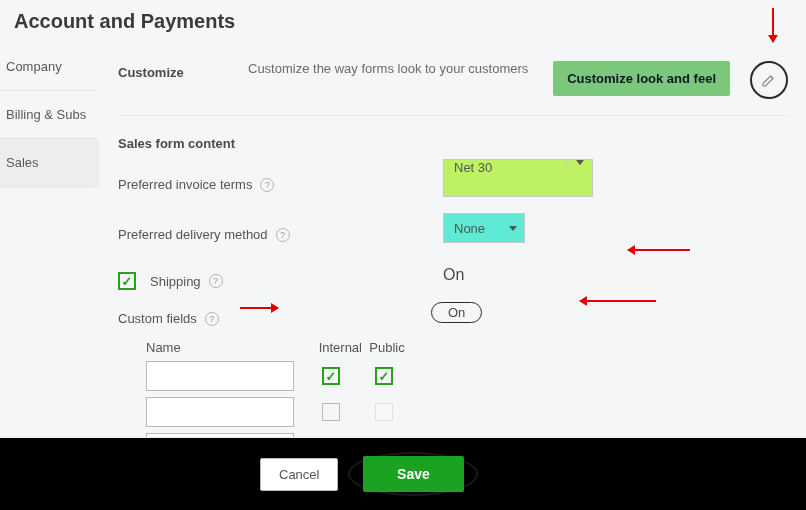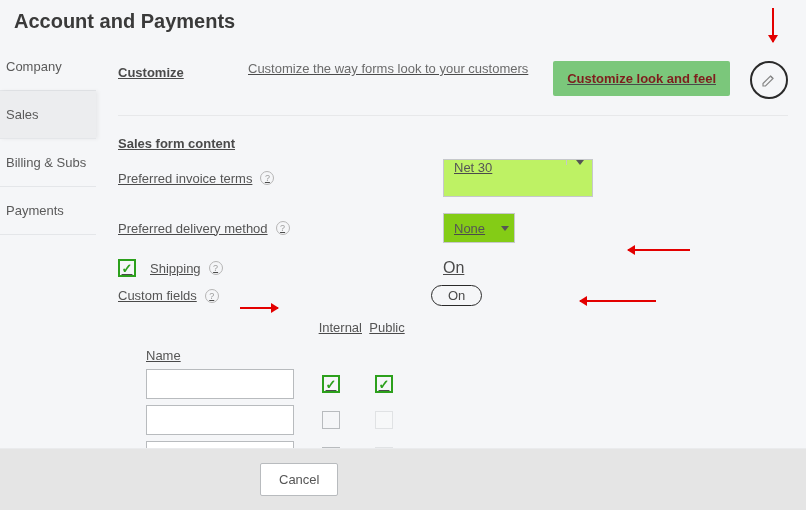--- a/index.html
+++ b/index.html
@@ -40,21 +40,20 @@
     }
     .sidebar-item.active {
       background: #ecedef;
       box-shadow: 2px 0 4px rgba(0,0,0,0.06);
     }
 
     .main {
       flex: 1;
       padding: 10px 18px 16px 22px;
       position: relative;
-      text-decoration: underline;
     }
     .section {
       display: flex;
       padding: 12px 0;
     }
     .section-label {
       width: 130px;
       font-size: 13px;
       font-weight: 600;
       color: #4a4a4a;
@@ -68,21 +67,21 @@
       align-items: flex-start;
       gap: 14px;
     }
     .desc-text {
       font-size: 13px;
       color: #6b6b6b;
       flex: 1;
     }
     .btn-green-soft {
       background: #7bc77b;
-      color: #7f1d1d;
+      color: #0f172a;
       border: none;
       padding: 10px 14px;
       font-size: 13px;
       font-weight: 600;
       cursor: pointer;
       border-radius: 2px;
     }
     .edit-circle {
       width: 38px;
       height: 38px;
@@ -106,20 +105,21 @@
       align-items: center;
       padding: 8px 0;
     }
     .form-label {
       font-size: 13px;
       color: #555;
       width: 200px;
       display: flex;
       align-items: center;
       gap: 8px;
+      margin-top: 13px;
     }
     .help-icon {
       width: 14px;
       height: 14px;
       border: 1px solid #b5b5b5;
       border-radius: 50%;
       display: inline-flex;
       align-items: center;
       justify-content: center;
       font-size: 9px;
@@ -143,23 +143,23 @@
       width: 26px;
       border-left: 1px solid #c6c8cb;
       display: flex;
       align-items: center;
       justify-content: center;
     }
     .select-narrow {
       display: flex;
       align-items: center;
       border: 1px solid #c6c8cb;
-      background: #84cc16;
+      background: #5eead4;
       height: 30px;
-      width: 72px;
+      width: 82px;
     }
     .select-narrow .sel-val {
       flex: 1;
       padding: 0 10px;
       font-size: 13px;
       color: #555;
     }
     .select-narrow .sel-caret {
       width: 22px;
       display: flex;
@@ -205,21 +205,21 @@
     .cf-table {
       margin-left: 28px;
       margin-top: 6px;
     }
     .cf-head {
       display: flex;
       font-size: 13px;
       color: #555;
       margin-bottom: 6px;
     }
-    .cf-head .col-name { width: 160px; margin-top: 28px; }
+    .cf-head .col-name { width: 160px; }
     .cf-head .col-int { width: 56px; text-align: right; }
     .cf-head .col-pub { width: 50px; text-align: center; }
     .cf-row {
       display: flex;
       align-items: center;
       margin-bottom: 6px;
     }
     .cf-row input[type=text] {
       width: 148px;
       height: 30px;
@@ -233,21 +233,21 @@
       display: flex;
       justify-content: center;
     }
     .cb-cell.pub { width: 50px; }
 
     .footer {
       position: absolute;
       left: 0;
       right: 0;
       bottom: 0;
-      background: #e5e5e5;
+      background: #000000;
       border-top: 1px solid #eaebed;
       padding: 14px 0 14px 260px;
       display: flex;
       align-items: center;
       gap: 10px;
     }
     .btn-cancel {
       background: #fff;
       border: 1px solid #b8bbbe;
       color: #555;
@@ -325,23 +325,22 @@
     }
   </style>
 </head>
 <body>
 
 <div class="page-title">Account and Payments</div>
 
 <div class="layout">
   <div class="sidebar">
     <div class="sidebar-item">Company</div>
+    <div class="sidebar-item">Billing &amp; Subs</div>
     <div class="sidebar-item active">Sales</div>
-    <div class="sidebar-item">Billing &amp; Subs</div>
-    <div class="sidebar-item">Payments</div>
   </div>
 
   <div class="main">
 
     <div class="section">
       <div class="section-label">Customize</div>
       <div class="section-body">
         <div class="desc-row">
           <span class="desc-text">Customize the way forms look to your customers</span>
           <button class="btn-green-soft">Customize look and feel</button>
@@ -456,18 +455,21 @@
         </div>
 
       </div>
     </div>
 
   </div>
 </div>
 
 <div class="footer">
   <button class="btn-cancel">Cancel</button>
+  <div class="save-oval">
+    <button class="btn-save">Save</button>
+  </div>
 </div>
 
 <div class="arrow v-down" style="left:772px; top:8px; height:34px;"></div>
 <div class="arrow h-left" style="left:628px; top:249px; width:62px;"></div>
 <div class="arrow h-left" style="left:580px; top:300px; width:76px;"></div>
 <div class="arrow h-right" style="left:240px; top:307px; width:38px;"></div>
 
 </body></html>

